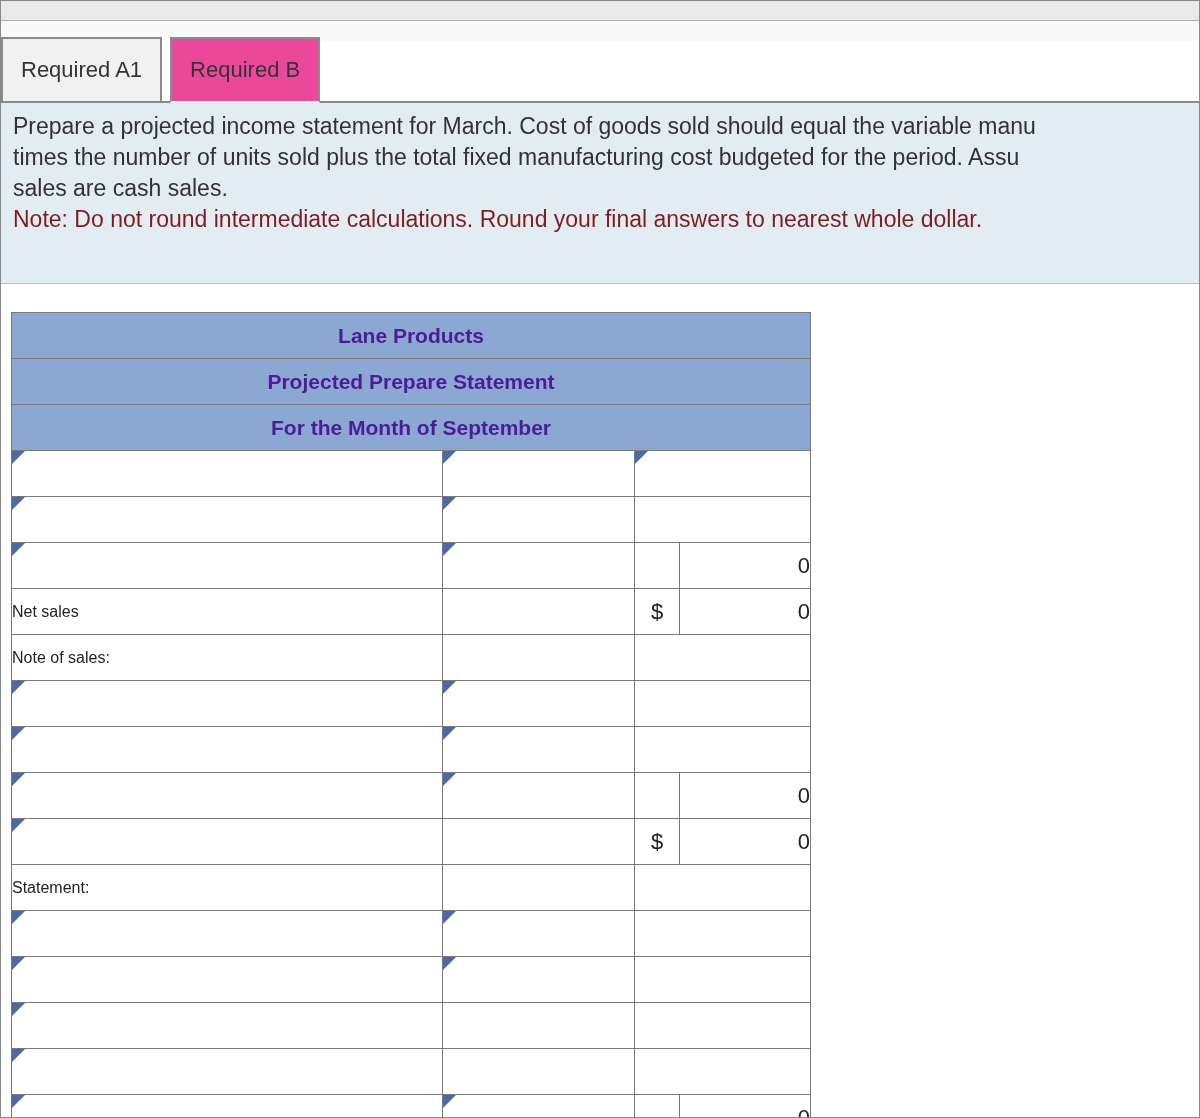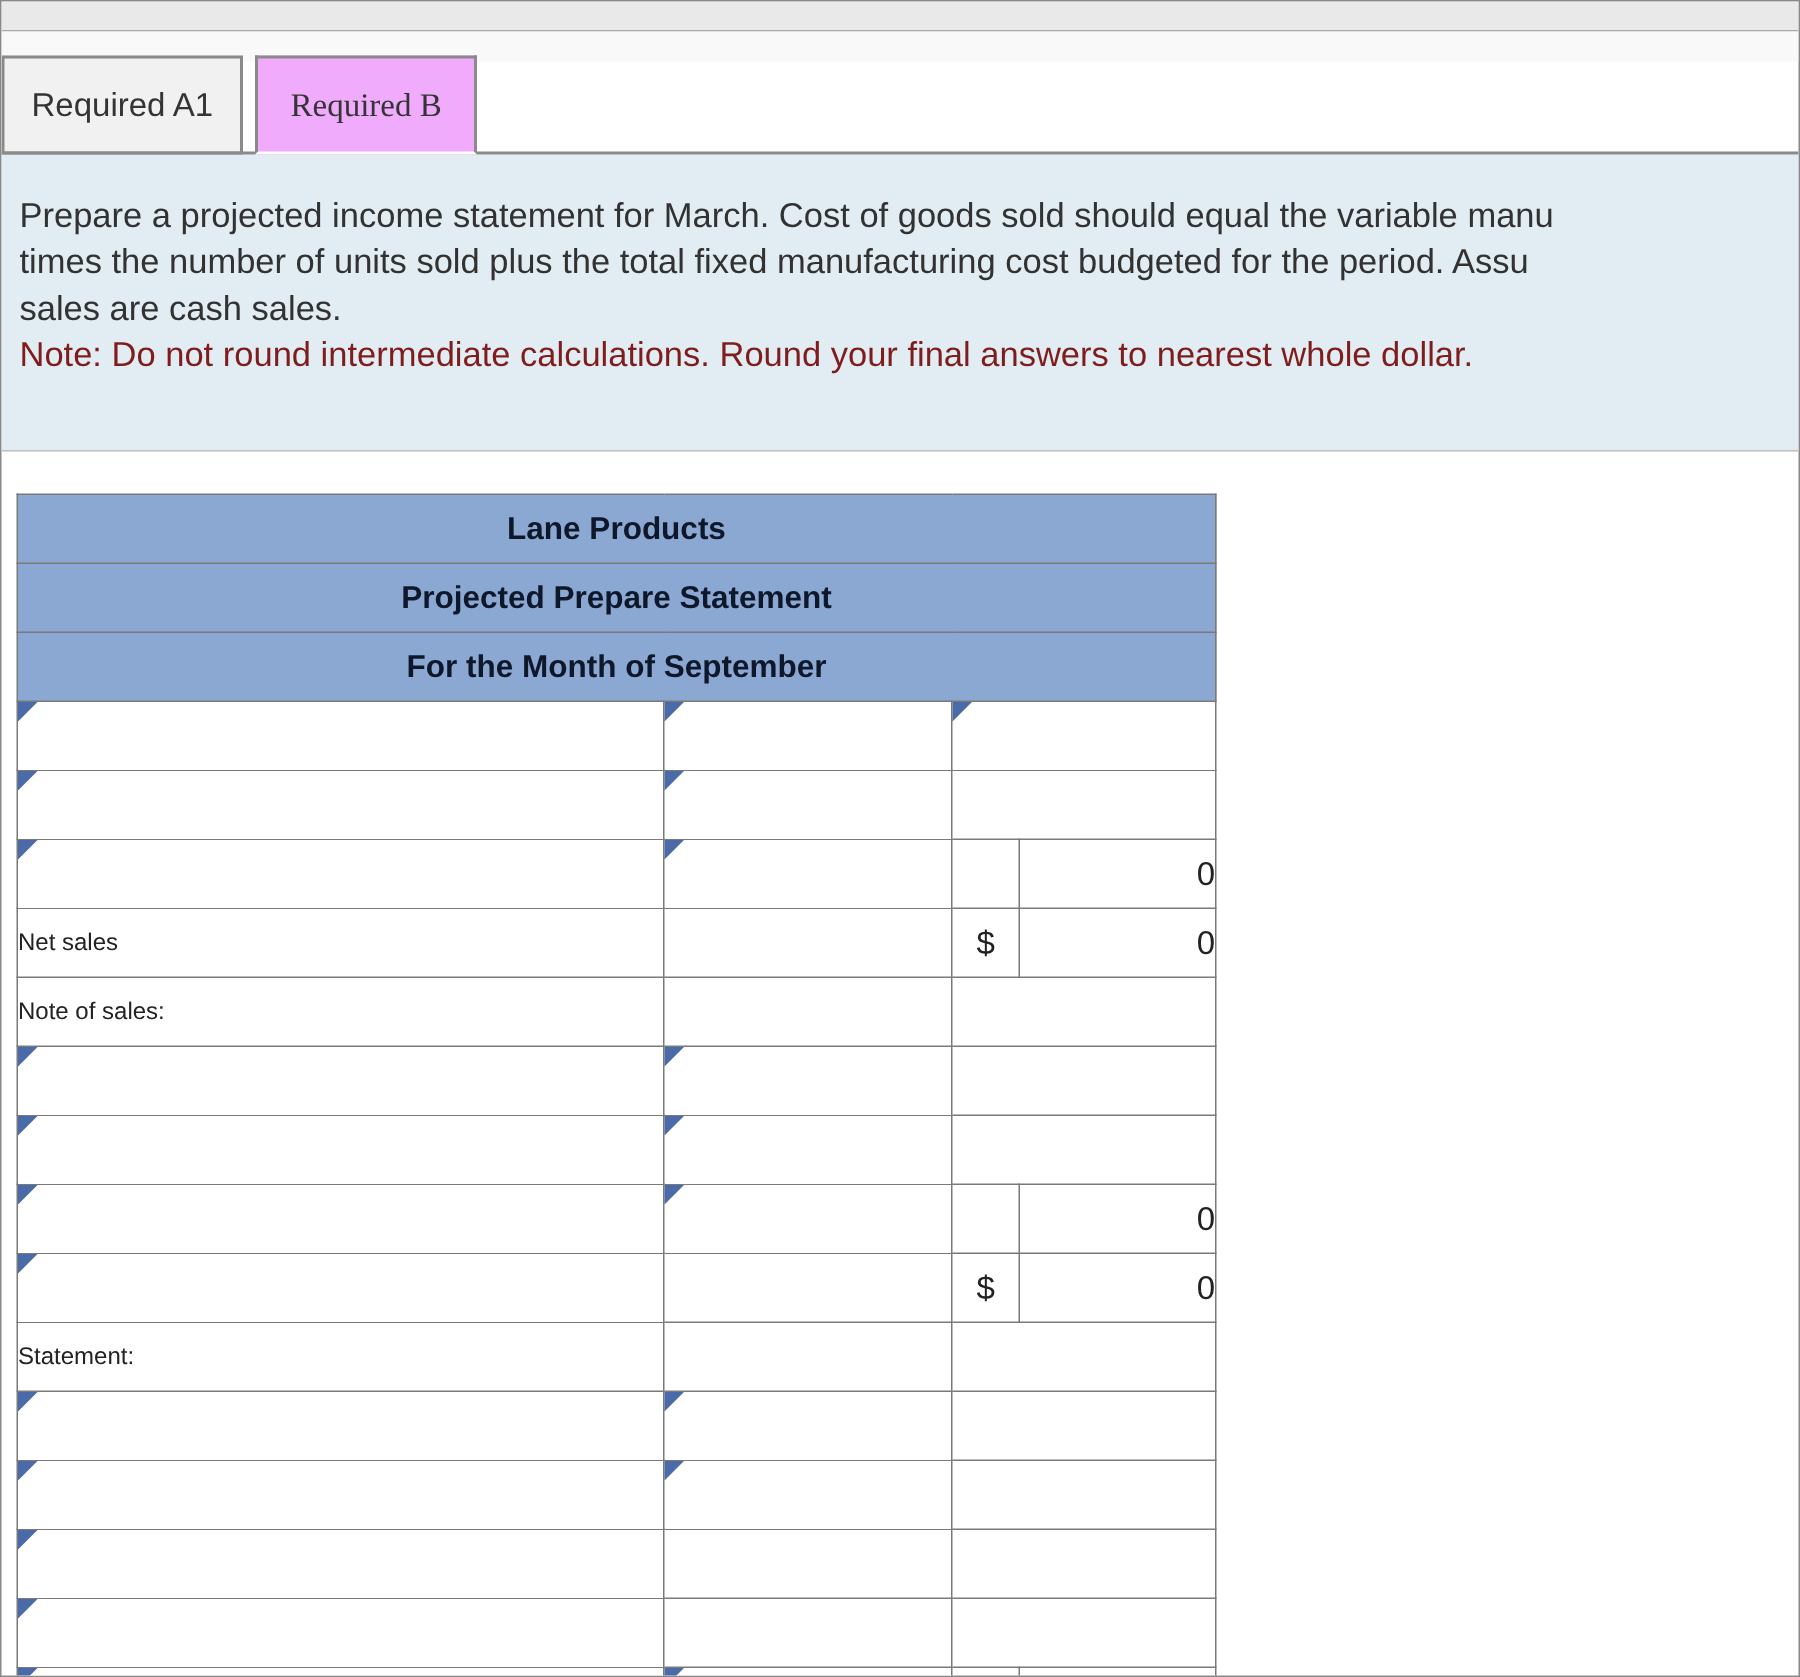--- a/index.html
+++ b/index.html
@@ -37,35 +37,34 @@
     border: 2px solid #8a8a8a;
     background: #f1f1f1;
     padding: 18px 18px;
     font-size: 22px;
     color: #343434;
     cursor: pointer;
     min-width: 148px;
     text-align: center;
   }
   .tab.active {
-    background: #f0abfc;
+    background: #ec4899;
     border-bottom-color: #fff;
     position: relative;
     z-index: 3;
-    font-family: Liberation Serif, serif;
   }
   .tabline {
     border-top: 2px solid #8a8a8a;
     margin-top: -2px;
     position: relative;
     z-index: 1;
   }
   .instructions {
     background: #e2ecf3;
-    padding: 25px 12px 48px 12px;
+    padding: 8px 12px 48px 12px;
     font-size: 23px;
     line-height: 1.35;
     color: #323232;
     border-bottom: 1px solid #bfbfbf;
   }
   .instructions .note {
     color: #7f1d1d;
   }
   .sheet-wrap {
     padding: 28px 0 0 10px;
@@ -78,21 +77,21 @@
     border: 1px solid #7a7a7a;
     height: 46px;
     padding: 0;
     vertical-align: middle;
   }
   .hdg {
     background: #8aa8d2;
     font-weight: bold;
     text-align: center;
     font-size: 21px;
-    color: #0f172a;
+    color: #4c1d95;
   }
   .col-a { width: 432px; }
   .col-b { width: 192px; }
   .col-c { width: 45px; }
   .col-d { width: 131px; }
   .label {
     padding-left: 8px;
     font-size: 16px;
     color: #222;
   }

